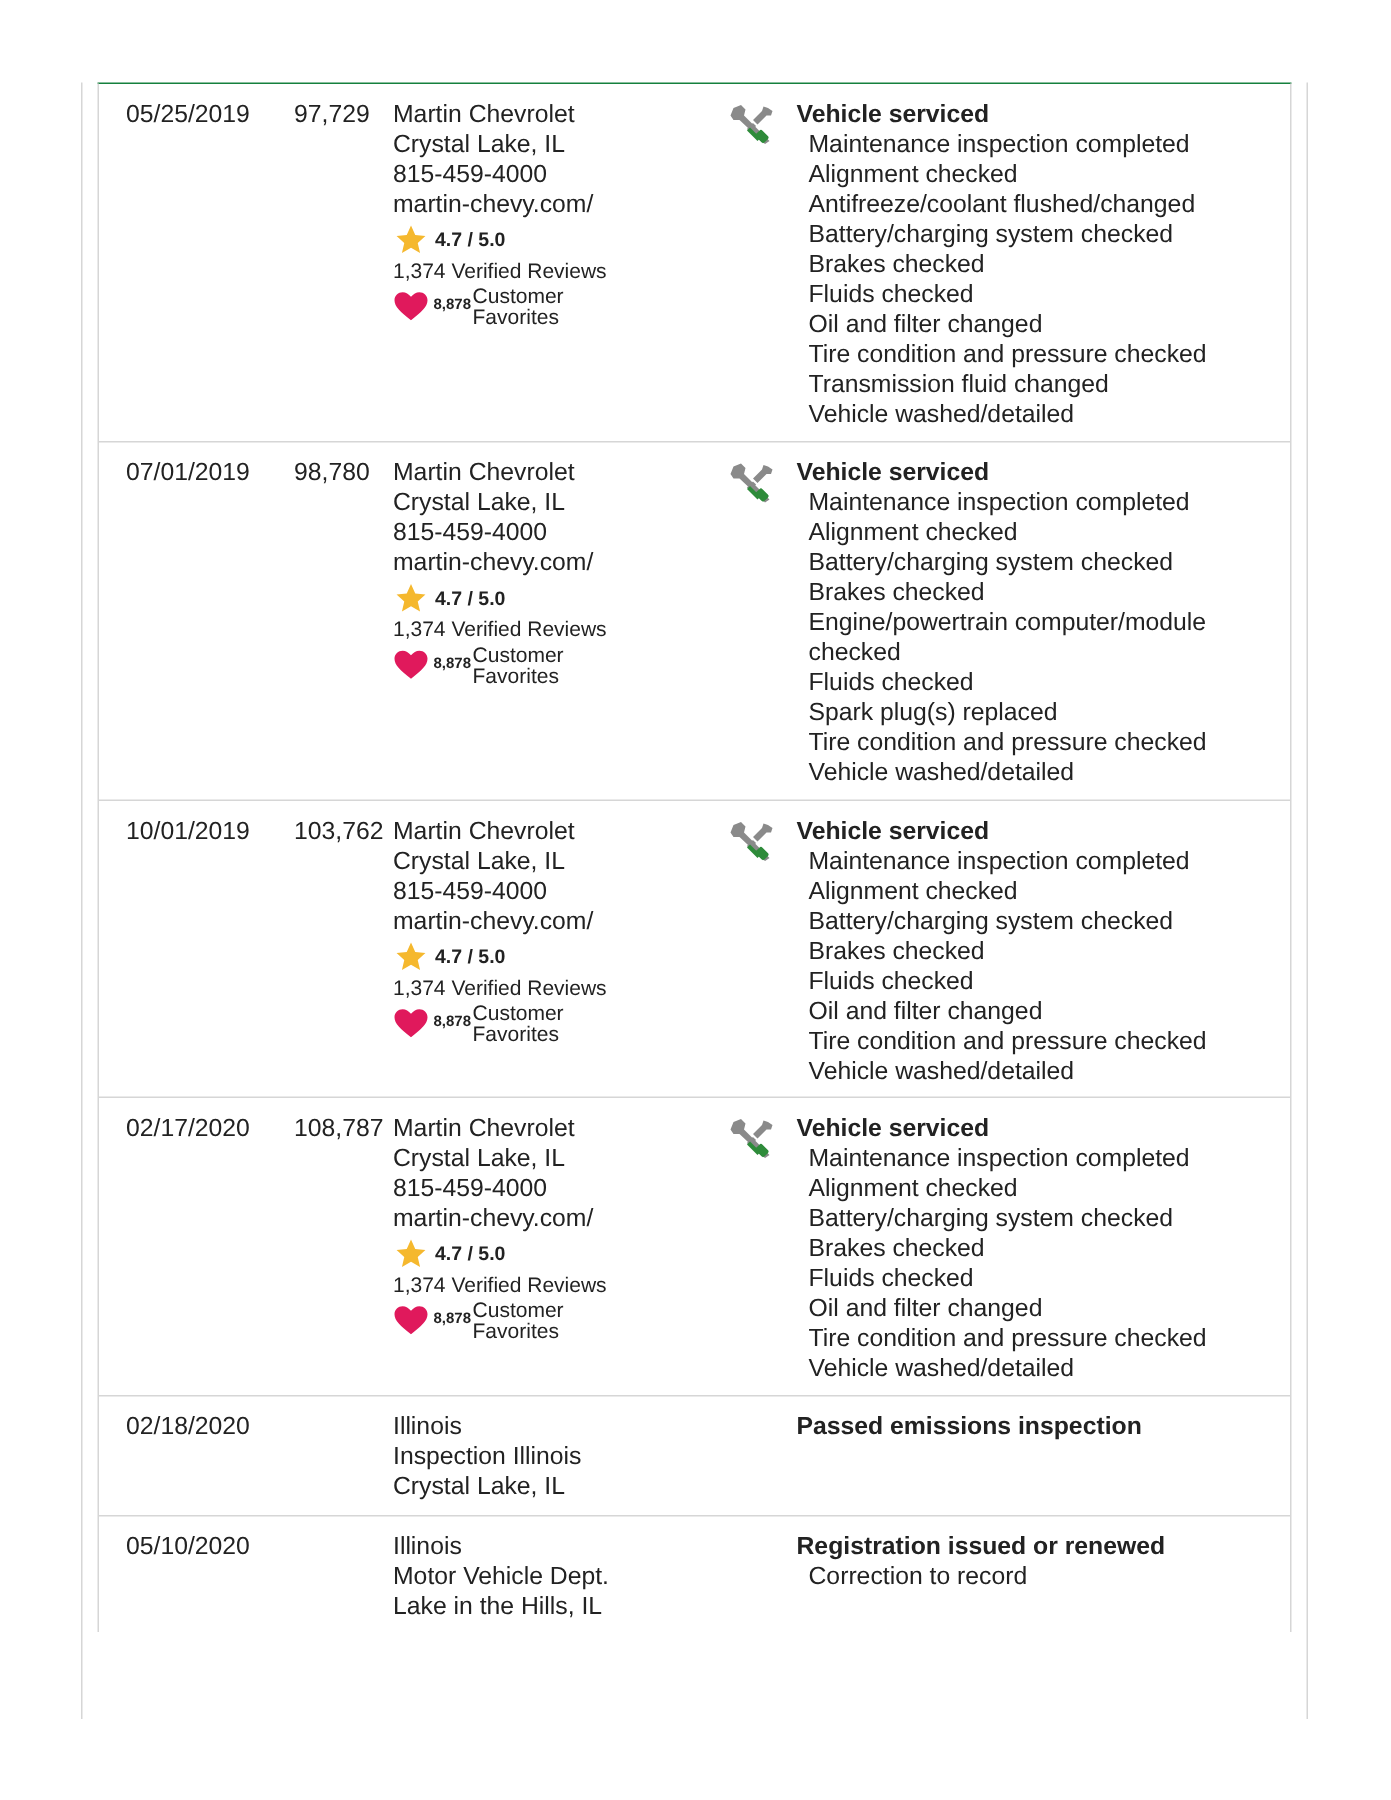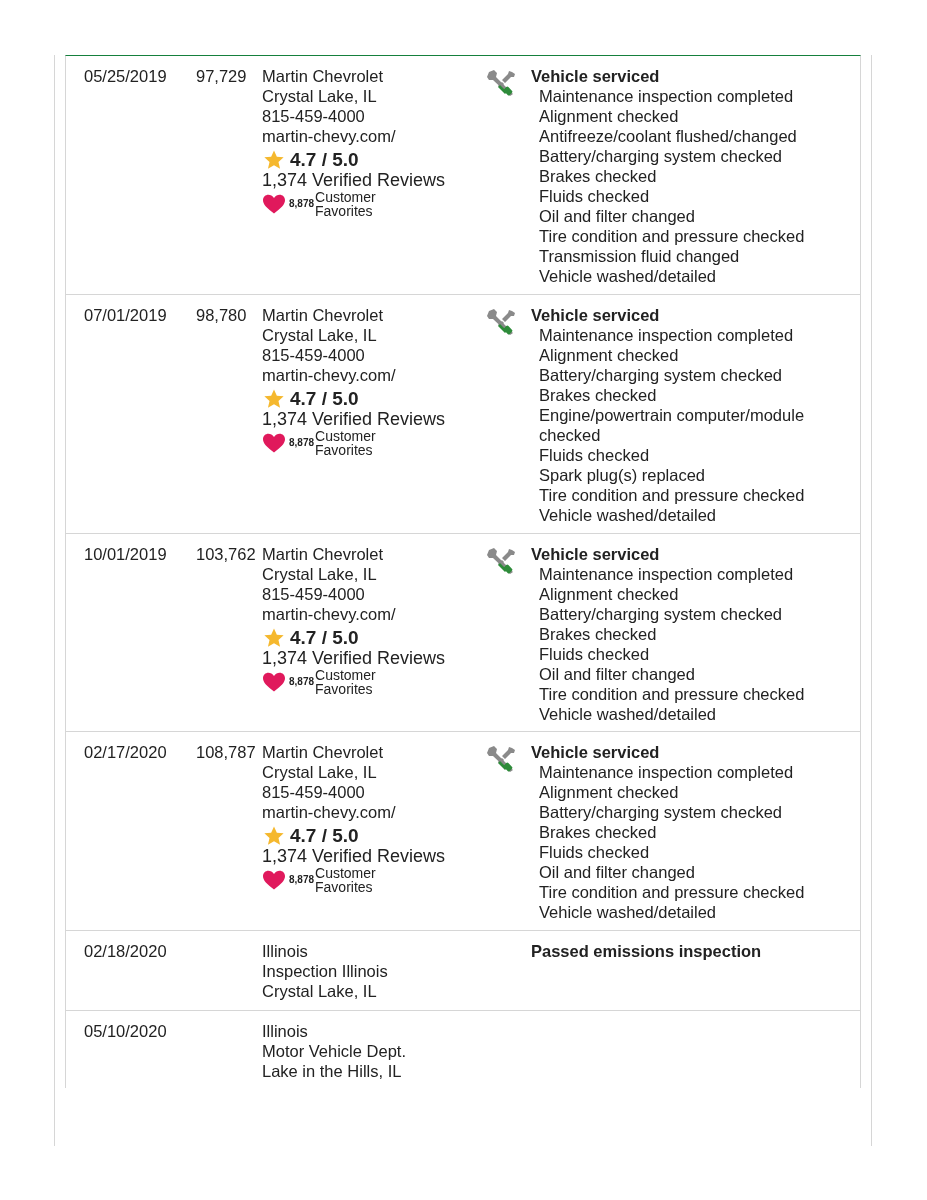--- a/index.html
+++ b/index.html
@@ -53,22 +53,22 @@
   .c-icon { left: 419px; top: 12px; width: 34px; height: 30px; }
   .c-details { left: 465px; }
   .src-line { display: block; white-space: nowrap; }
   .rating-row {
     display: flex;
     align-items: center;
     margin-top: 3px;
     height: 22px;
   }
   .star-icon { width: 24px; height: 22px; margin-right: 4px; }
-  .rating-text { font-weight: bold; font-size: 19px; }
-  .reviews-text { display: block; font-size: 18px; line-height: 18px; white-space: nowrap; }
+  .rating-text { font-weight: bold; font-size: 13px; }
+  .reviews-text { display: block; font-size: 14px; line-height: 18px; white-space: nowrap; }
   .fav-row {
     display: flex;
     align-items: center;
     margin-top: 1px;
   }
   .heart-icon { width: 24px; height: 20px; margin-right: 3px; }
   .fav-count { font-weight: bold; font-size: 10px; margin-right: 1px; }
   .fav-label { font-size: 14px; line-height: 14px; display: flex; flex-direction: column; }
 
   .detail-title { display: block; font-weight: bold; white-space: nowrap; }
@@ -291,15 +291,19 @@
   </div>
 
   <div class="record r6 last">
     <span class="cell c-date">05/10/2020</span>
     <span class="cell c-odo"></span>
     <div class="cell c-source">
       <span class="src-line">Illinois</span>
       <span class="src-line">Motor Vehicle Dept.</span>
       <span class="src-line">Lake in the Hills, IL</span>
     </div>
+    <div class="cell c-details">
+      <span class="detail-title">Registration issued or renewed</span>
+      <span class="detail-item">Correction to record</span>
+    </div>
   </div>
 
 </div>
 
 </body></html>

